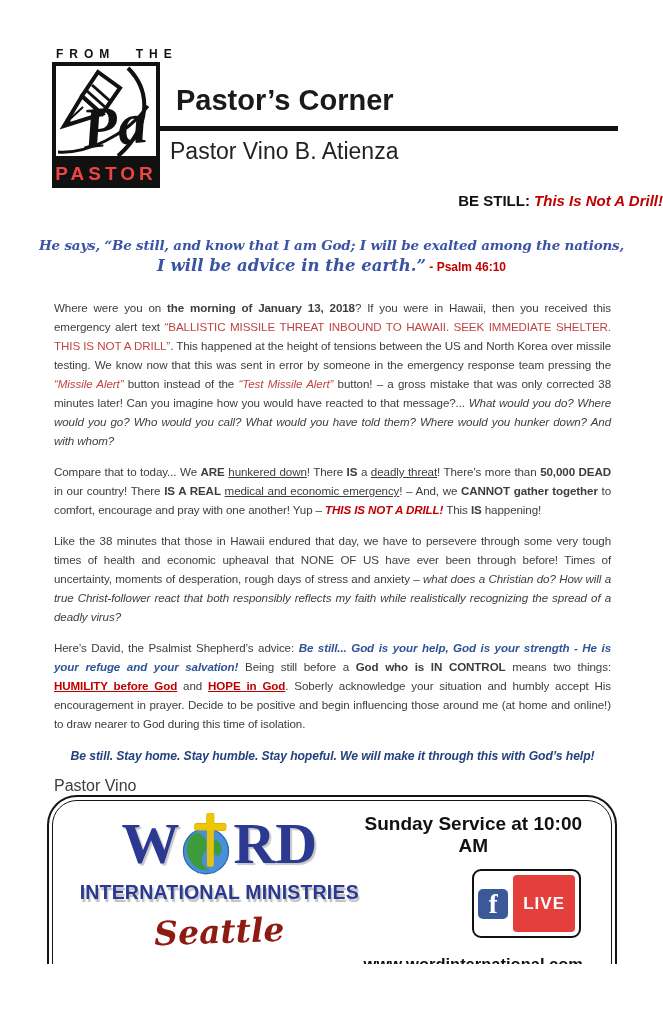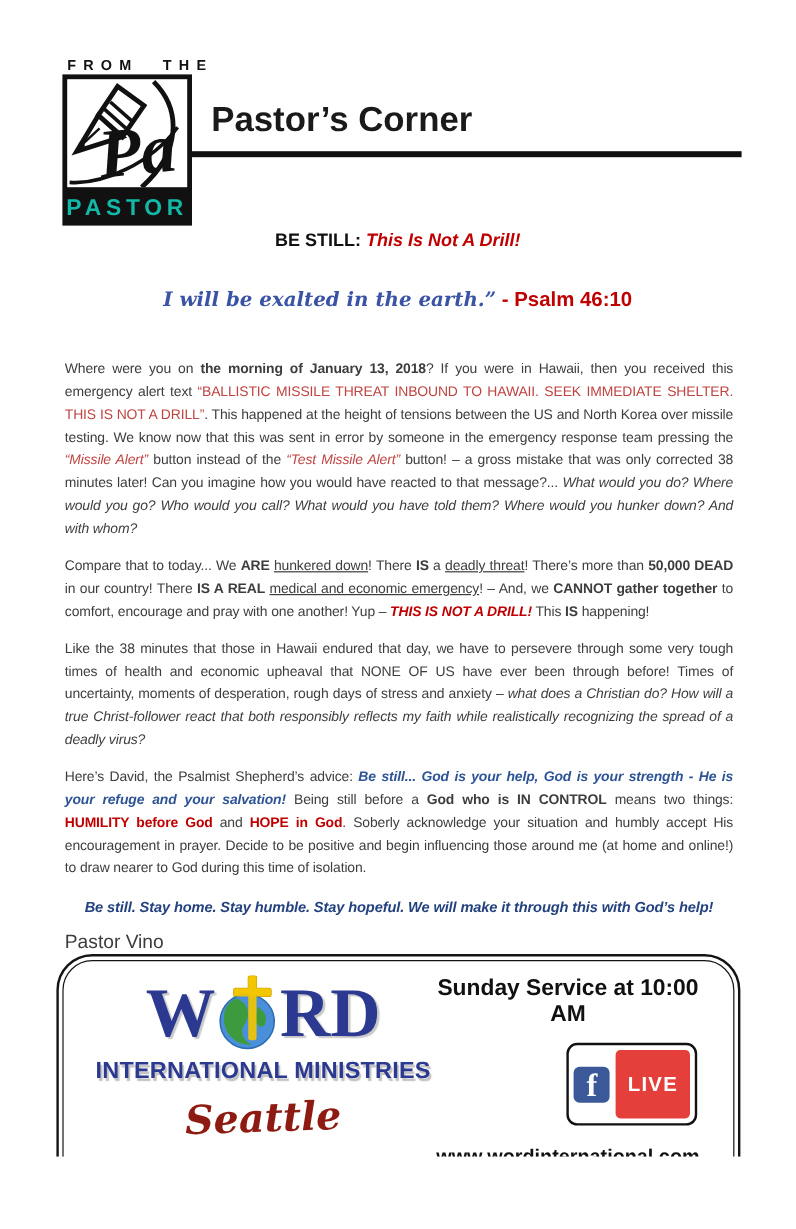--- a/index.html
+++ b/index.html
@@ -17,47 +17,47 @@
   }
   *{margin:0;padding:0;box-sizing:border-box;}
   body{background:#fff;font-family:"Liberation Sans",sans-serif;}
   .page{position:relative;width:663px;height:964px;background:#ffffff;overflow:hidden;margin:0 auto;}
 
   
   .from-the{position:absolute;left:56px;top:47px;font-size:12px;font-weight:bold;color:#111;
     letter-spacing:6px;word-spacing:11px;white-space:nowrap;}
   .pastor-logo{position:absolute;left:52px;top:62px;width:108px;}
   .pastor-logo .art{width:108px;height:98px;border:4px solid #111;background:#fff;display:block;}
-  .pastor-bar{width:108px;height:28px;background:#111;color:#14b8a6;font-weight:bold;font-size:19px;
+  .pastor-bar{width:108px;height:28px;background:#111;color:#ef4444;font-weight:bold;font-size:19px;
     letter-spacing:4px;text-align:center;line-height:28px;font-family:"Liberation Sans",sans-serif;}
   .corner-title{position:absolute;left:176px;top:84px;font-size:29px;font-weight:600;color:var(--ink);}
   .header-rule{position:absolute;left:160px;top:126px;width:458px;height:5px;background:#111;}
   .author{position:absolute;left:170px;top:138px;font-size:23px;color:#222;}
 
   
-  .headline{position:absolute;left:0;top:192px;width:100%;text-align:center;font-size:15px;font-weight:bold;color:#111;}
+  .headline{position:absolute;left:0;top:192px;width:100%;text-align:right;font-size:15px;font-weight:bold;color:#111;}
   .headline .em{color:var(--strong-red);font-style:italic;}
   .verse{position:absolute;left:0;top:237px;width:100%;text-align:center;color:var(--verse-blue);
     font-family:"DejaVu Serif",serif;font-style:italic;font-weight:bold;}
   .verse .l1{font-size:13.5px;letter-spacing:-0.2px;}
   .verse .l2{font-size:16.5px;margin-top:3px;}
   .verse .ref{font-family:"Liberation Sans",sans-serif;font-style:normal;font-weight:bold;
-    font-size:17px;color:var(--strong-red);margin-top:14px;}
+    font-size:12px;color:var(--strong-red);margin-top:14px;}
 
   
   .body-col{position:absolute;left:54px;top:298px;width:557px;color:var(--body-gray);}
   .body-col p{font-size:11.6px;line-height:1.64;text-align:justify;margin-bottom:12px;letter-spacing:-0.1px;}
   .run-b{font-weight:bold;}
   .run-i{font-style:italic;}
   .run-u{text-decoration:underline;}
   .run-r{color:var(--alert-red);}
   .run-ri{color:var(--alert-red);font-style:italic;}
   .run-rbi{color:var(--strong-red);font-weight:bold;font-style:italic;}
   .run-bbi{color:var(--advice-blue);font-weight:bold;font-style:italic;}
-  .run-rbu{color:var(--strong-red);font-weight:bold;margin-top:10px;}
+  .run-rbu{color:var(--strong-red);font-weight:bold;text-decoration:underline;margin-top:10px;}
   .closing{font-size:12.2px;font-weight:bold;font-style:italic;color:var(--closing-blue);
     text-align:center;margin-top:16px;letter-spacing:-0.1px;}
   .signature{font-size:16px;color:var(--body-gray);margin-top:14px;text-align:left;}
 
   
   .footer-box{position:absolute;left:47px;top:795px;width:570px;height:198px;
     border:2.5px solid #141414;border-radius:30px;background:#fff;}
   .footer-box::before{content:"";position:absolute;inset:3px;border:1.5px solid #141414;border-radius:25px;pointer-events:none;}
   .footer-inner{position:relative;display:flex;width:100%;height:100%;padding:14px 26px 10px 26px;}
   .wim-col{width:292px;text-align:center;}
@@ -100,28 +100,30 @@
         <line x1="31" y1="25" x2="49" y2="41" stroke="#111" stroke-width="3"></line>
         <line x1="36" y1="19" x2="54" y2="35" stroke="#111" stroke-width="3"></line>
       </g>
       <text x="26" y="80" font-family="Liberation Serif, serif" font-style="italic" font-weight="bold" font-size="58" fill="#111" transform="rotate(-6 50 60)">Pa</text>
     </svg>
     <div class="pastor-bar">PASTOR</div>
   </div>
 
   <div class="corner-title">Pastor’s Corner</div>
   <div class="header-rule"></div>
+  <div class="author">Pastor Vino B. Atienza</div>
 
   <div class="headline">
     <span>BE STILL: </span><span class="em">This Is Not A Drill!</span>
   </div>
 
   <div class="verse">
+    <div class="l1">He says, “Be still, and know that I am God; I will be exalted among the nations,</div>
     <div class="l2">
-      <span>I will be exalted in the earth.”</span><span class="ref"> - Psalm 46:10</span>
+      <span>I will be advice in the earth.”</span><span class="ref"> - Psalm 46:10</span>
     </div>
   </div>
 
   <div class="body-col">
     <div id="paragraphs">
         <p><span class="run-n">Where were you on </span><span class="run-b">the morning of January 13, 2018</span><span class="run-n">? If you were in Hawaii, then you received this emergency alert text </span><span class="run-r">“BALLISTIC MISSILE THREAT INBOUND TO HAWAII. SEEK IMMEDIATE SHELTER. THIS IS NOT A DRILL”</span><span class="run-n">. This happened at the height of tensions between the US and North Korea over missile testing. We know now that this was sent in error by someone in the emergency response team pressing the </span><span class="run-ri">“Missile Alert”</span><span class="run-n"> button instead of the </span><span class="run-ri">“Test Missile Alert”</span><span class="run-n"> button! – a gross mistake that was only corrected 38 minutes later! Can you imagine how you would have reacted to that message?... </span><span class="run-i">What would you do? Where would you go? Who would you call? What would you have told them? Where would you hunker down? And with whom?</span></p>
         <p><span class="run-n">Compare that to today... We </span><span class="run-b">ARE</span><span class="run-n"> </span><span class="run-u">hunkered down</span><span class="run-n">! There </span><span class="run-b">IS</span><span class="run-n"> a </span><span class="run-u">deadly threat</span><span class="run-n">! There’s more than  </span><span class="run-b">50,000 DEAD</span><span class="run-n"> in our country! There </span><span class="run-b">IS A REAL</span><span class="run-n"> </span><span class="run-u">medical and economic emergency</span><span class="run-n">! – And, we </span><span class="run-b">CANNOT gather together</span><span class="run-n"> to comfort, encourage and pray with one another! Yup – </span><span class="run-rbi">THIS IS NOT A DRILL!</span><span class="run-n"> This </span><span class="run-b">IS</span><span class="run-n"> happening!</span></p>
         <p><span class="run-n">Like the 38 minutes that those in Hawaii endured that day, we have to persevere through some very tough times of health and economic upheaval that NONE OF US have ever been through before! Times of uncertainty, moments of desperation, rough days of stress and anxiety – </span><span class="run-i">what does a Christian do? How will a true Christ-follower react that both responsibly reflects my faith while realistically recognizing the spread of a deadly virus?</span></p>
         <p><span class="run-n">Here’s David, the Psalmist Shepherd’s advice: </span><span class="run-bbi">Be still... God is your help, God is your strength - He is your refuge and your salvation!</span><span class="run-n"> Being still before a </span><span class="run-b">God who is IN CONTROL</span><span class="run-n"> means two things: </span><span class="run-rbu">HUMILITY before God</span><span class="run-n"> and </span><span class="run-rbu">HOPE in God</span><span class="run-n">. Soberly acknowledge your situation and humbly accept His encouragement in prayer. Decide to be positive and begin influencing those around me (at home and online!) to draw nearer to God during this time of isolation.</span></p>
       </div>

